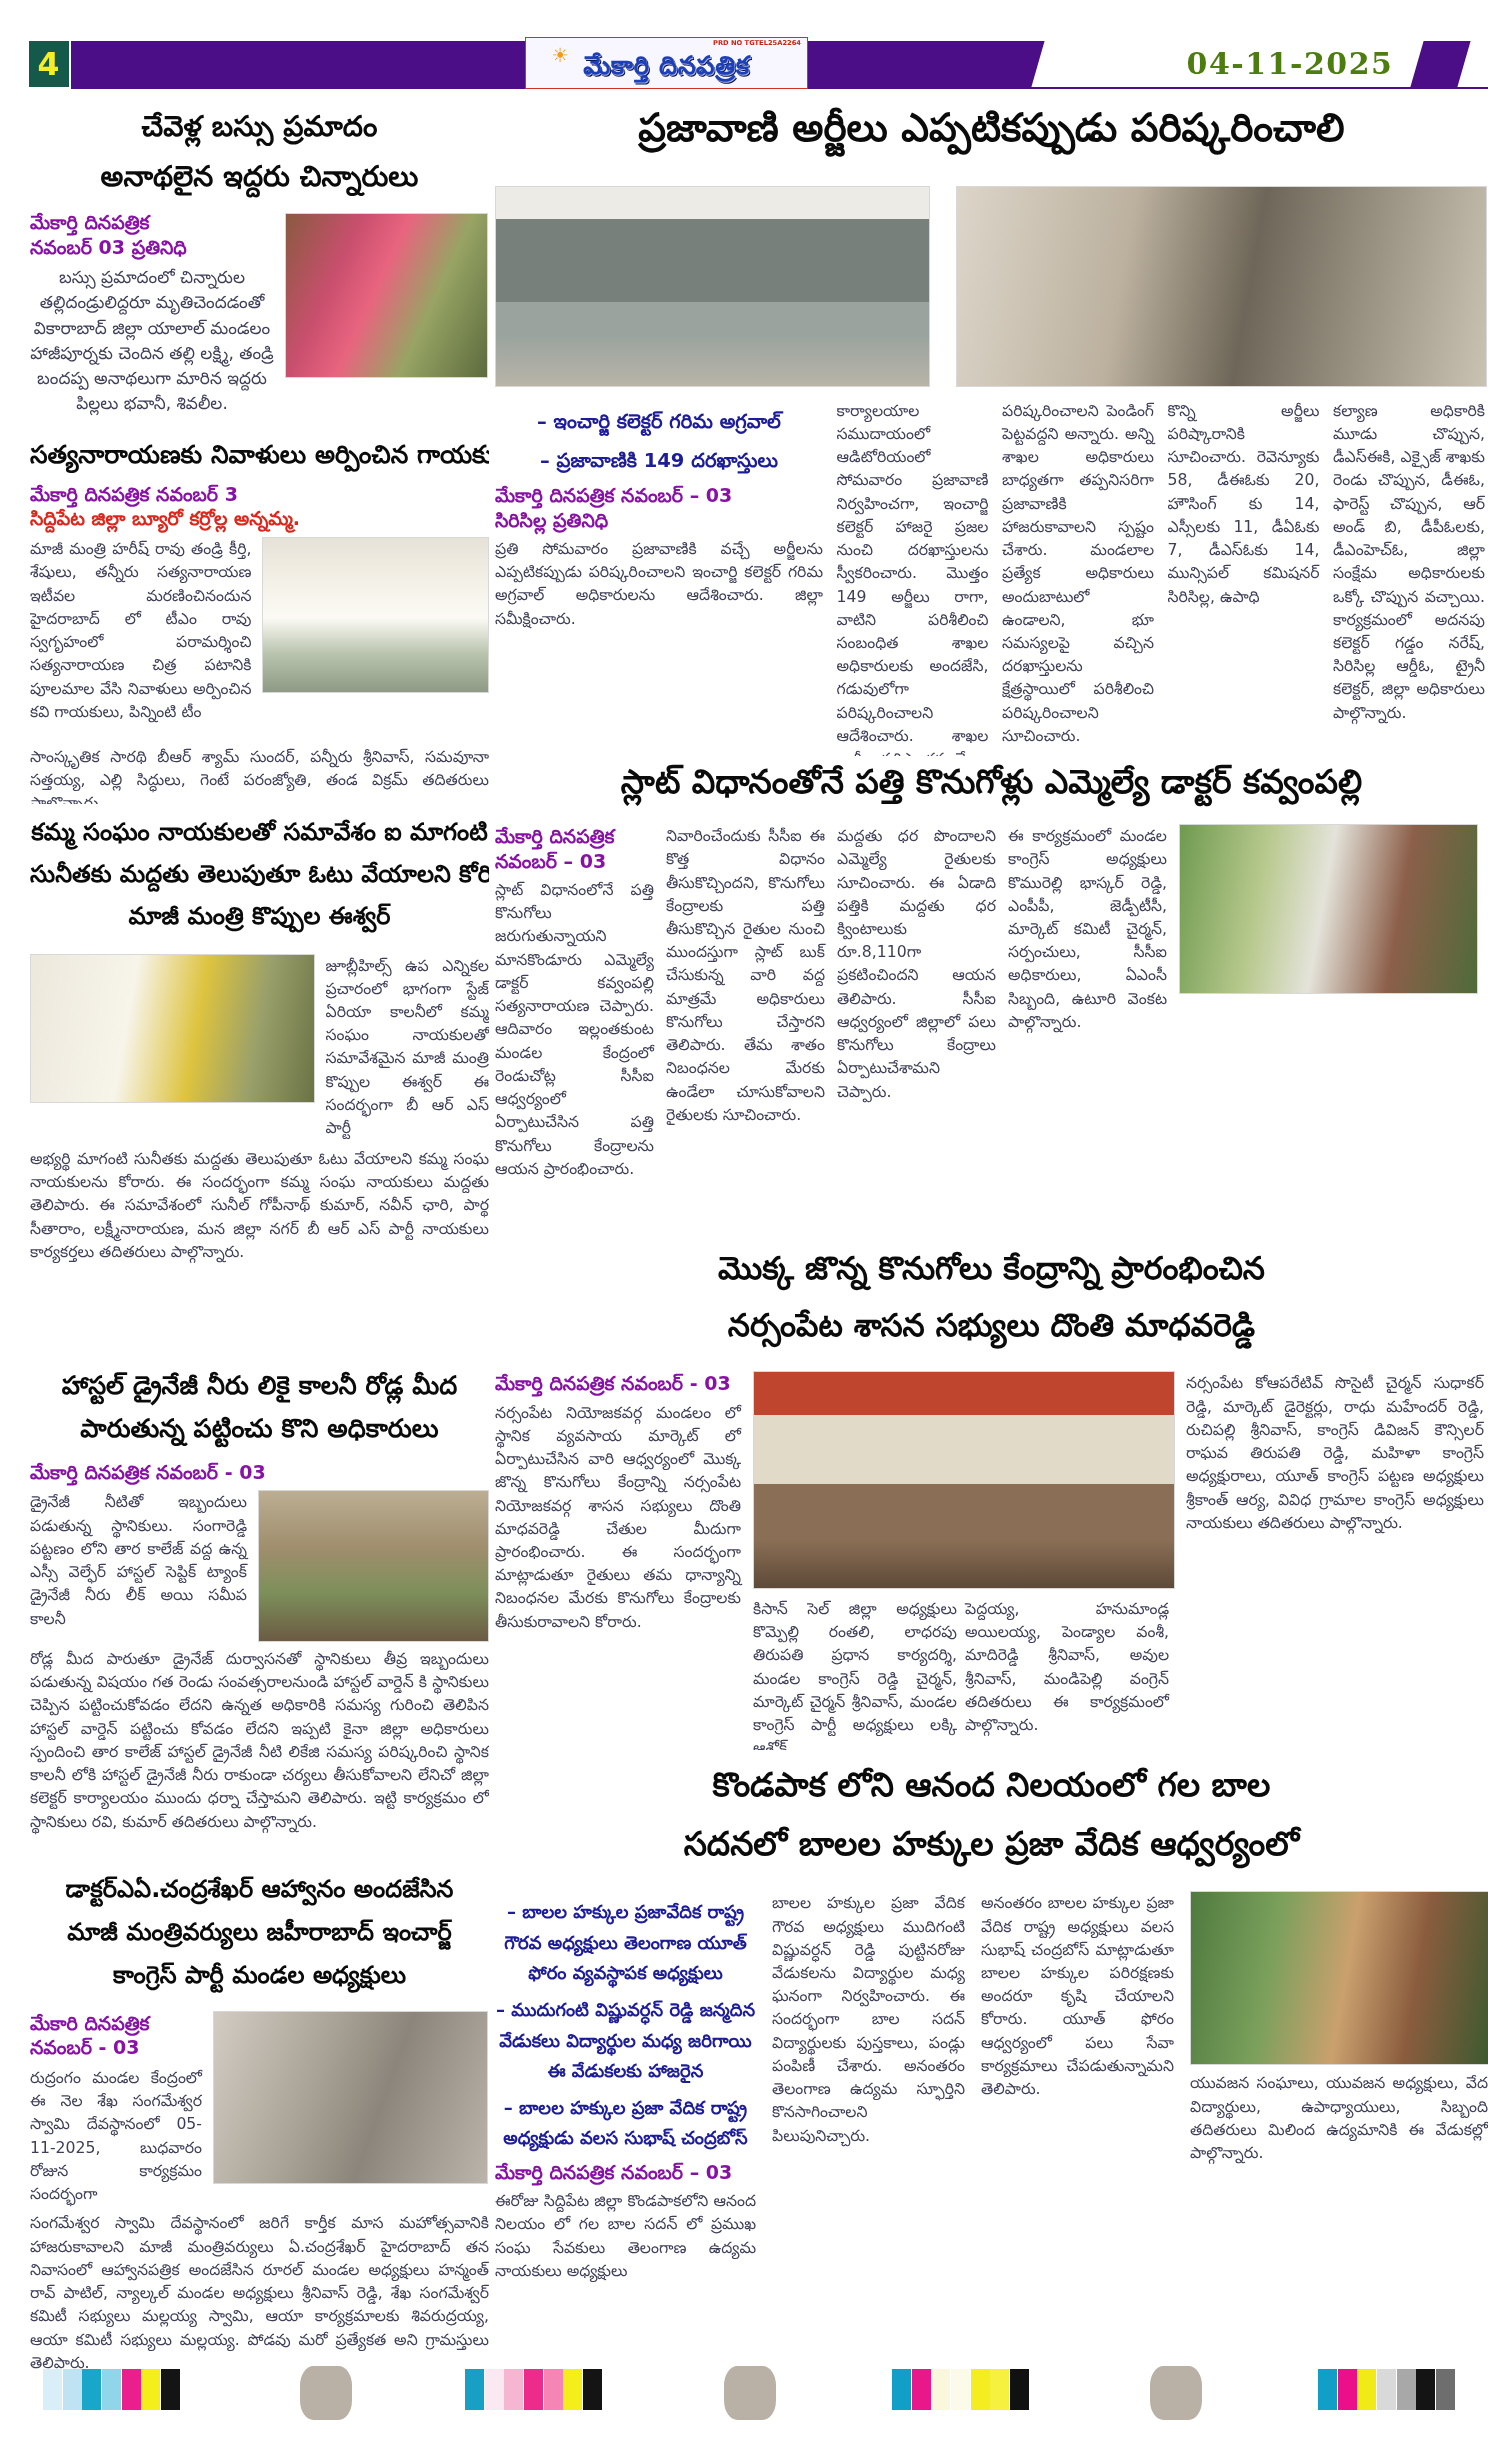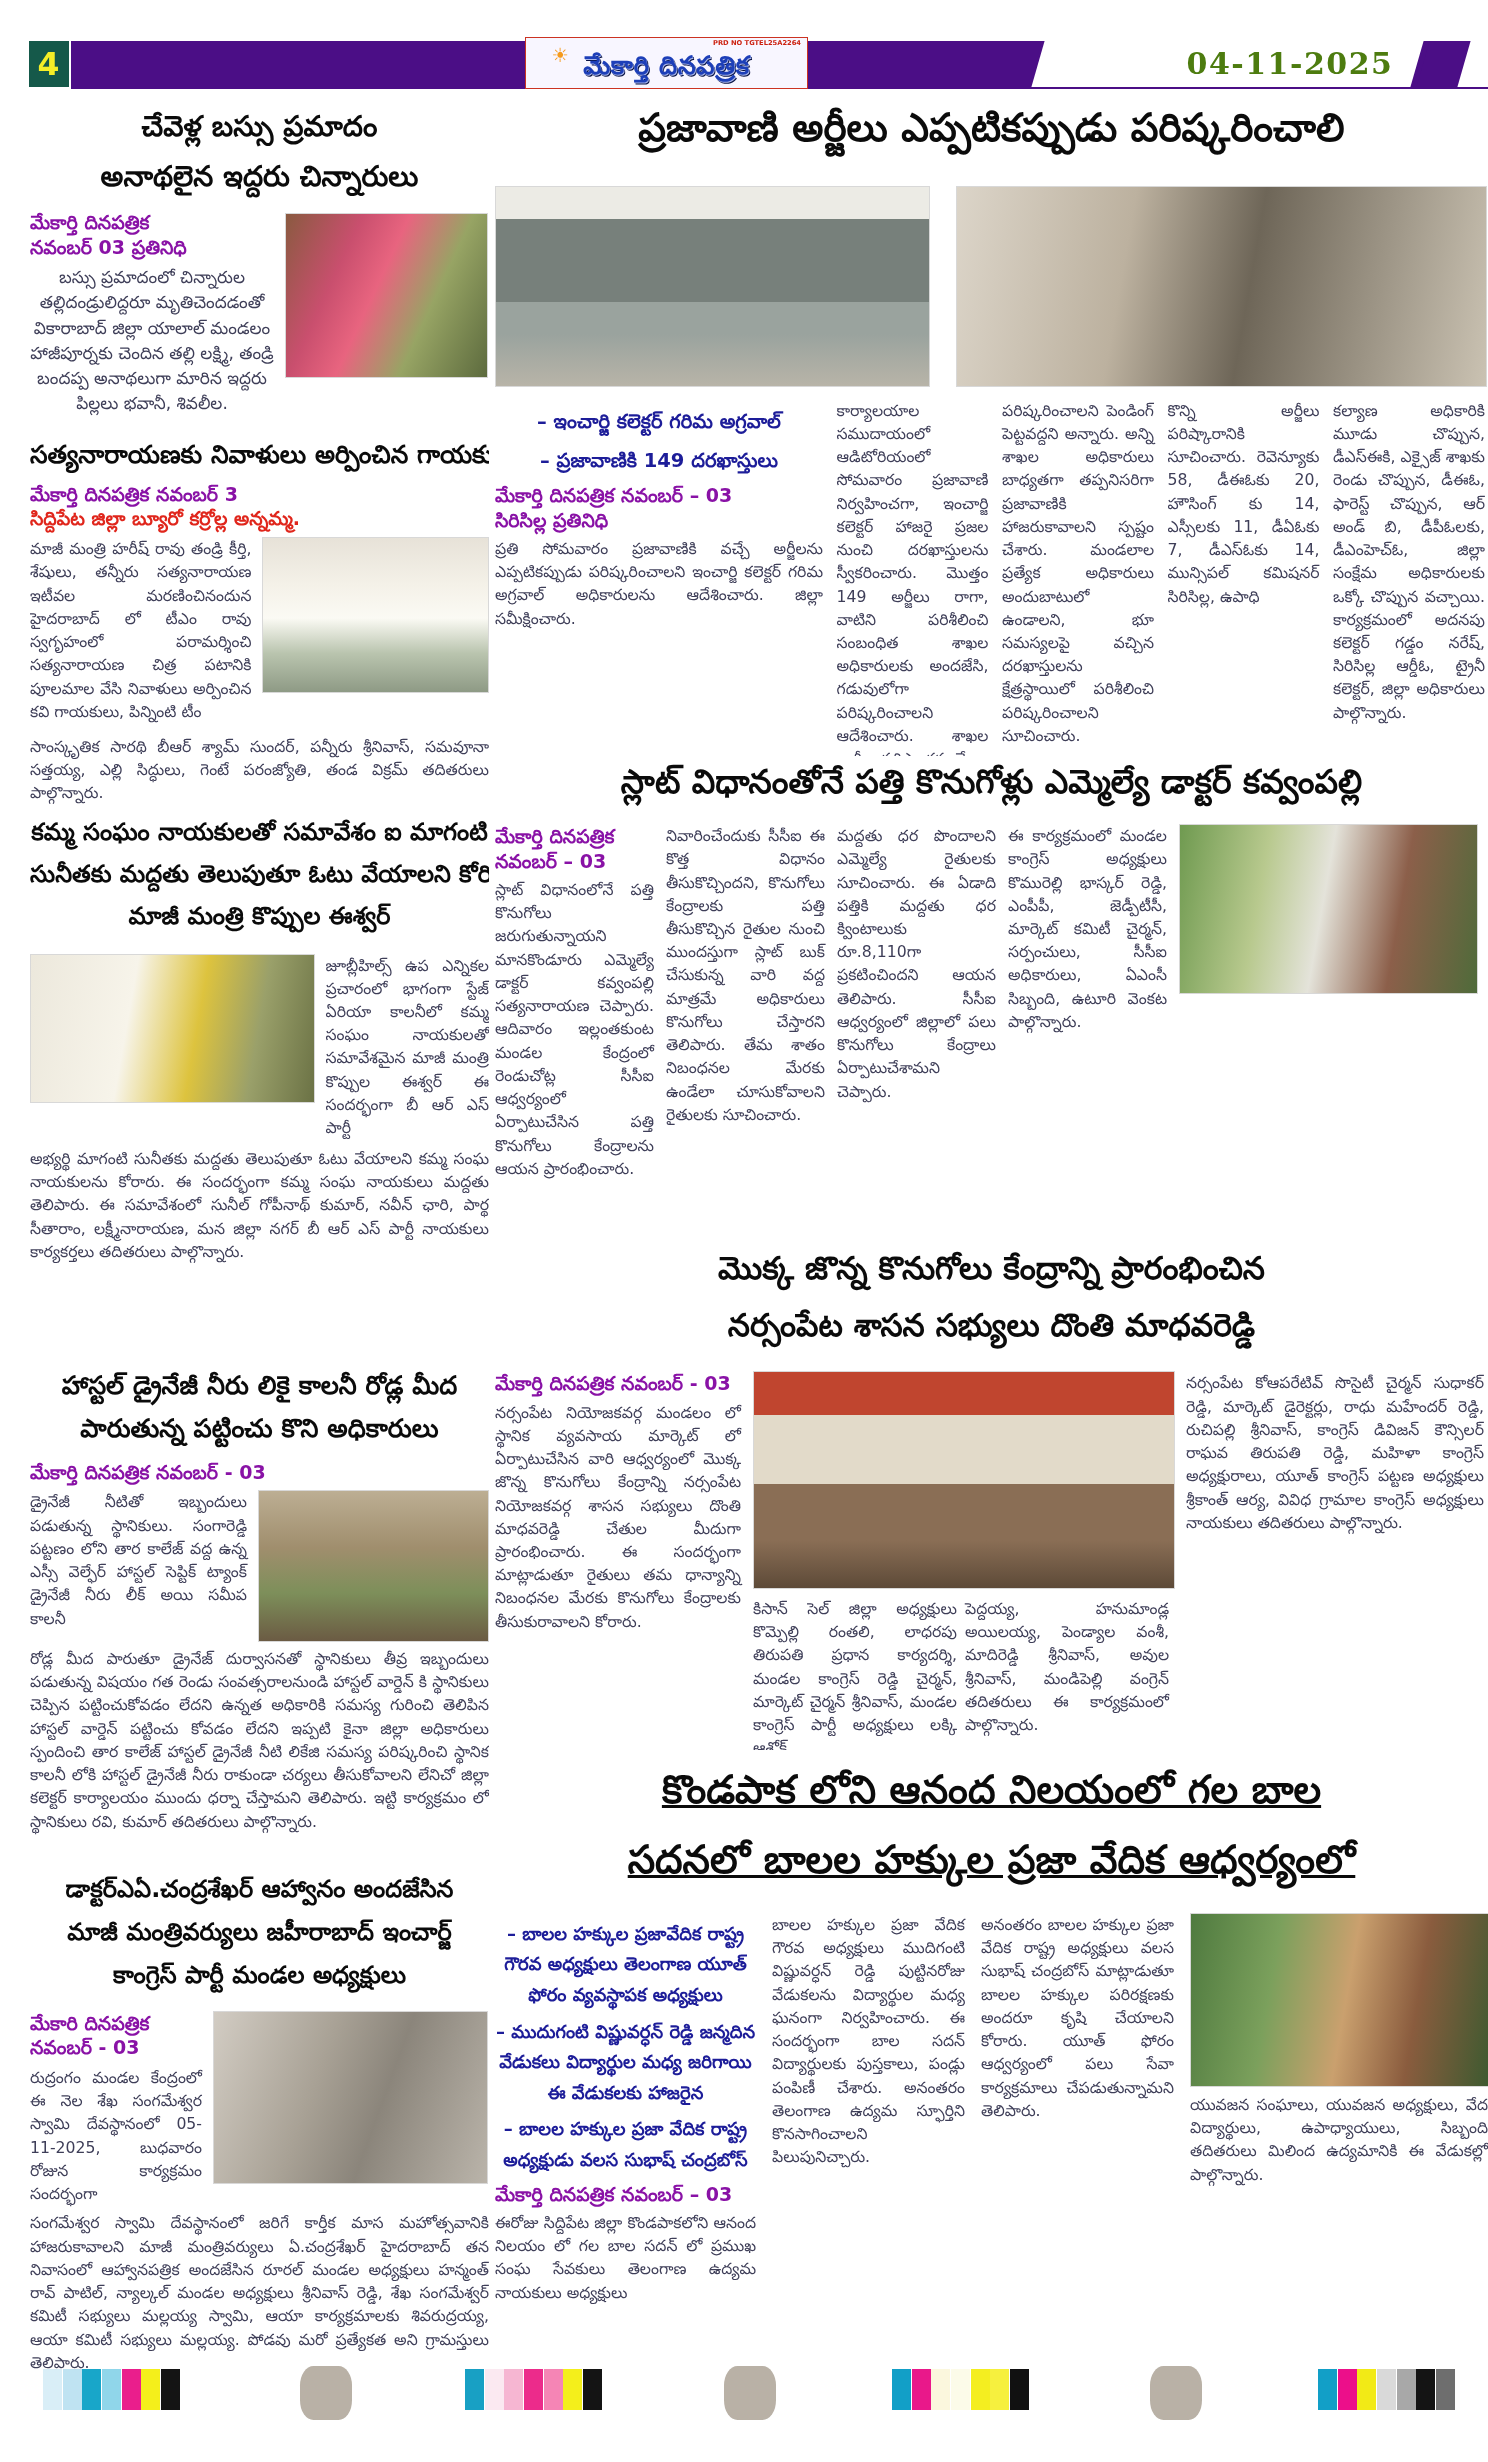--- a/index.html
+++ b/index.html
@@ -99,21 +99,21 @@
         <div>సత్యనారాయణకు నివాళులు అర్పించిన గాయకులు</div>
       </div>
       <div style="margin-top:10.5px;">
         <div class="byline">మేకార్తి దినపత్రిక నవంబర్ 3</div>
         <div class="byline red">సిద్దిపేట జిల్లా బ్యూరో కర్రోల్ల అన్నమ్మ.</div>
       </div>
       <div class="row" style="margin-top:6px;">
         <div class="body" style="width:222px;">మాజీ మంత్రి హరీష్ రావు తండ్రి కీర్తి, శేషులు, తన్నీరు సత్యనారాయణ ఇటీవల మరణించినందున హైదరాబాద్ లో టీఎం రావు స్వగృహంలో పరామర్శించి సత్యనారాయణ చిత్ర పటానికి పూలమాల వేసి నివాళులు అర్పించిన కవి గాయకులు, పిన్నింటి టీం</div>
         <div class="photo ph-memorial" style="width:225px;height:154px;"></div>
       </div>
-      <div class="body" style="margin-top:12px;">సాంస్కృతిక సారథి బీఆర్ శ్యామ్ సుందర్, పన్నీరు శ్రీనివాస్, సమవూనా సత్తయ్య, ఎల్లి సిద్ధులు, గెంటే పరంజ్యోతి, తండ విక్రమ్ తదితరులు పాల్గొన్నారు.</div>
+      <div class="body" style="margin-top:22px;">సాంస్కృతిక సారథి బీఆర్ శ్యామ్ సుందర్, పన్నీరు శ్రీనివాస్, సమవూనా సత్తయ్య, ఎల్లి సిద్ధులు, గెంటే పరంజ్యోతి, తండ విక్రమ్ తదితరులు పాల్గొన్నారు.</div>
     </article>
 
     <article style="height:547px;padding-top:7.5px;">
       <div class="hl" style="font-size:24px;line-height:1.75;">
         <div>కమ్మ సంఘం నాయకులతో సమావేశం ఐ మాగంటి</div>
         <div>సునీతకు మద్దతు తెలుపుతూ ఓటు వేయాలని కోరిన</div>
         <div>మాజీ మంత్రి కొప్పుల ఈశ్వర్</div>
       </div>
       <div class="row" style="margin-top:16.5px;">
         <div class="photo ph-stage" style="width:283px;height:147px;"></div>
@@ -211,21 +211,21 @@
           <div class="row" style="margin-top:7.5px;gap:8px;">
             <div class="body" style="width:204px;">కిసాన్ సెల్ జిల్లా అధ్యక్షులు కొమ్పెల్లి రంతలి, లాధరపు తిరుపతి ప్రధాన కార్యదర్శి, మండల కాంగ్రెస్ రెడ్డి చైర్మన్, మార్కెట్ చైర్మన్ శ్రీనివాస్, మండల కాంగ్రెస్ పార్టీ అధ్యక్షులు లక్కి ఆశోక్</div>
             <div class="body" style="width:204px;">పెద్దయ్య, హనుమాండ్ల అయిలయ్య, పెండ్యాల వంశీ, మాదిరెడ్డి శ్రీనివాస్, అవుల శ్రీనివాస్, మండిపెల్లి వంగ్రెన్ తదితరులు ఈ కార్యక్రమంలో పాల్గొన్నారు.</div>
           </div>
         </div>
         <div class="body" style="width:298px;">నర్సంపేట కోఆపరేటివ్ సొసైటీ చైర్మన్ సుధాకర్ రెడ్డి, మార్కెట్ డైరెక్టర్లు, రాధు మహేందర్ రెడ్డి, రుచిపల్లి శ్రీనివాస్, కాంగ్రెస్ డివిజన్ కౌన్సిలర్ రాఘవ తిరుపతి రెడ్డి, మహిళా కాంగ్రెస్ అధ్యక్షురాలు, యూత్ కాంగ్రెస్ పట్టణ అధ్యక్షులు శ్రీకాంత్ ఆర్య, వివిధ గ్రామాల కాంగ్రెస్ అధ్యక్షులు నాయకులు తదితరులు పాల్గొన్నారు.</div>
       </div>
     </article>
 
     <article style="height:630px;padding-top:4.5px;">
-      <div class="hl" style="font-size:39px;line-height:1.8;text-decoration:underline;">
+      <div class="hl" style="font-size:33px;line-height:1.8;">
         <div>కొండపాక లోని ఆనంద నిలయంలో గల బాల</div>
         <div>సదనలో బాలల హక్కుల ప్రజా వేదిక ఆధ్వర్యంలో</div>
       </div>
       <div class="row" style="margin-top:18px;gap:16px;">
         <div style="width:261px;">
           <div class="deck" style="font-size:18px;">– బాలల హక్కుల ప్రజావేదిక రాష్ట్ర గౌరవ అధ్యక్షులు తెలంగాణ యూత్ ఫోరం వ్యవస్థాపక అధ్యక్షులు</div>
           <div class="deck" style="font-size:18px;">– ముదుగంటి విష్ణువర్ధన్ రెడ్డి జన్మదిన వేడుకలు విద్యార్థుల మధ్య జరిగాయి ఈ వేడుకలకు హాజరైన</div>
           <div class="deck" style="font-size:18px;">– బాలల హక్కుల ప్రజా వేదిక రాష్ట్ర అధ్యక్షుడు వలస సుభాష్ చంద్రబోస్</div>
           <div class="byline">మేకార్తి దినపత్రిక నవంబర్ – 03</div>
           <div class="body" style="margin-top:4.5px;">ఈరోజు సిద్దిపేట జిల్లా కొండపాకలోని ఆనంద నిలయం లో గల బాల సదన్ లో ప్రముఖ సంఘ సేవకులు తెలంగాణ ఉద్యమ నాయకులు అధ్యక్షులు</div>

